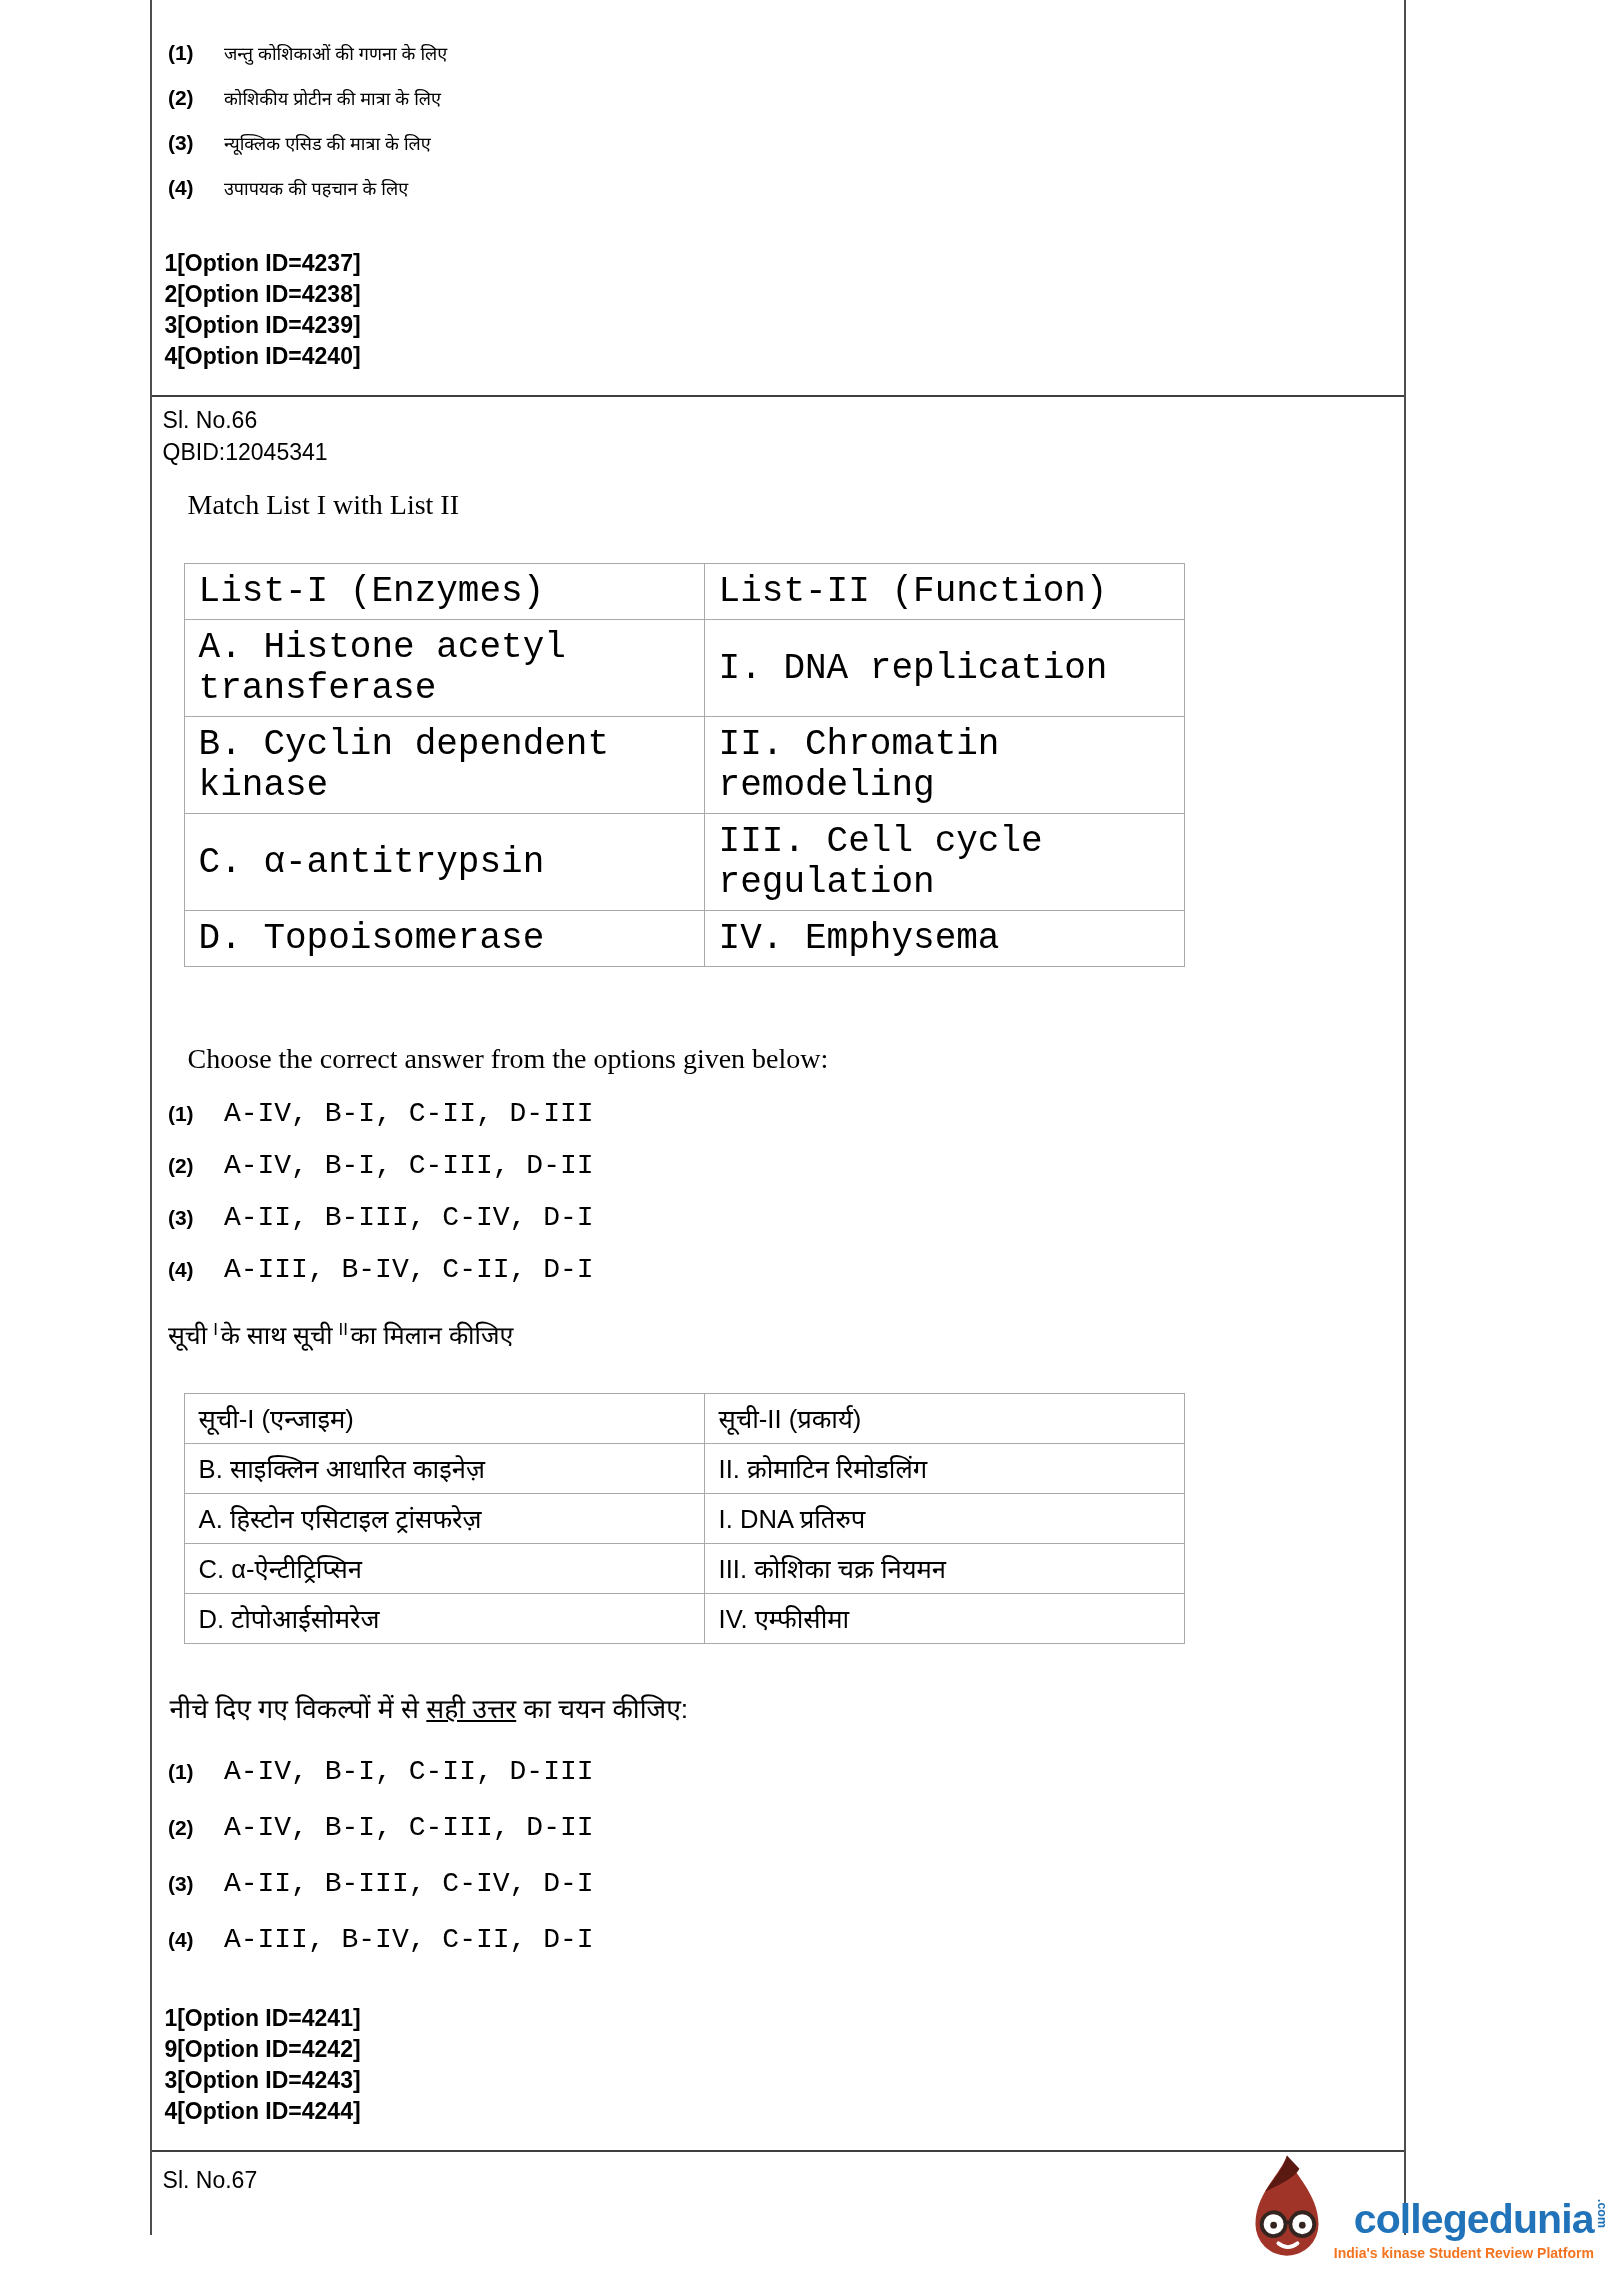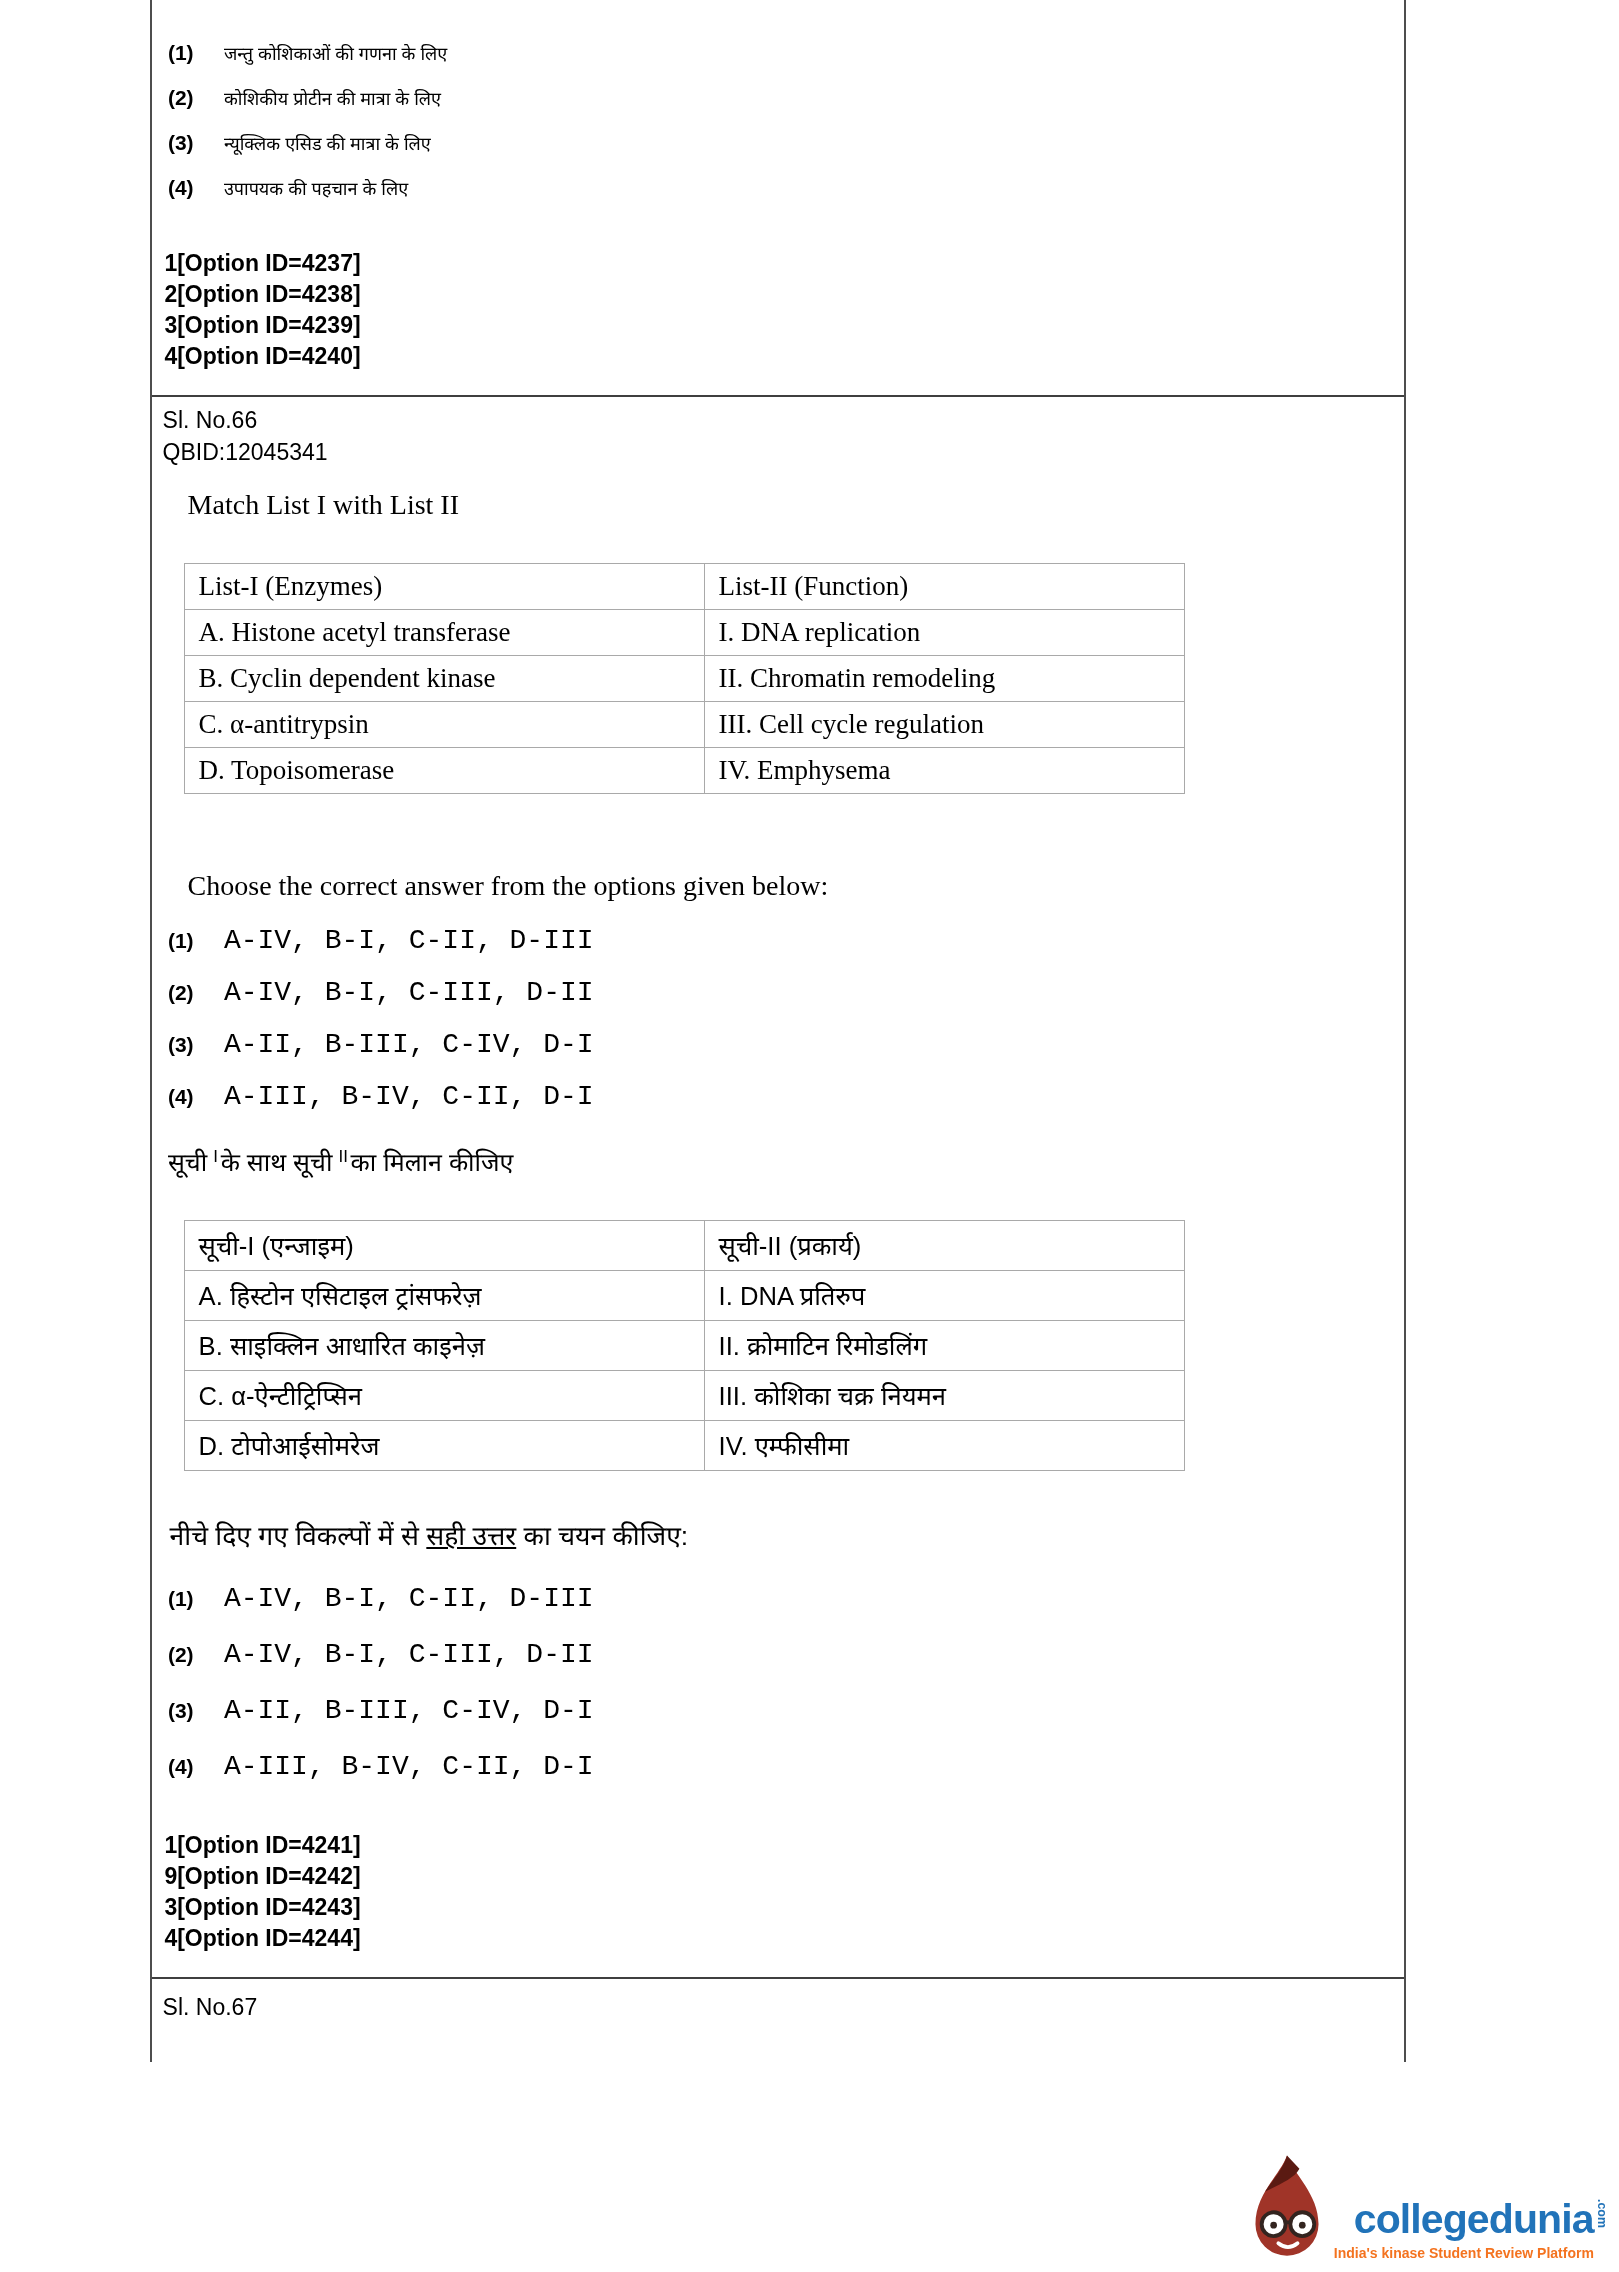--- a/index.html
+++ b/index.html
@@ -27,21 +27,21 @@
   .opt-text-hi { font-size:18px; }
   .opt-text-en { font-family:Liberation Mono, monospace; font-size:28px; }
 
   .optid-block { margin:48px 0 0 1.8px; font-weight:700; font-size:23px; line-height:31px; }
   .slno, .qbid { font-weight:400; font-size:23px; line-height:32px; }
 
   .serif { font-family:"Liberation Serif", serif; }
   .prompt-en { font-size:28px; margin:21px 0 0 25px; }
 
   .qtable { border-collapse:collapse; margin:42px 0 0 21px; width:1001px; border:1.8px solid #8f8f8f; background:#fff; }
-  .qtable td { border:0.9px solid #a9a9a9; font-family:Liberation Serif, serif; font-size:27px; padding:7px 14px; }
+  .qtable td { border:0.9px solid #a9a9a9; font-family:Liberation Mono, monospace; font-size:36px; padding:7px 14px; }
   .qtable td:first-child { width:52%; }
   .qtable.hindi td { font-family:"Liberation Sans", sans-serif; font-size:25.6px; }
 
   .choose-en { font-size:28px; margin:76px 0 21px 25px; }
   .match-hi { font-size:25px; margin:32px 0 0 5.3px; }
   .list-sup { font-size:17px; vertical-align:super; margin:0 2.6px 0 6.2px; }
   .choose-hi { font-size:26.5px; margin:46px 0 23px 7px; }
   .ul { text-decoration:underline; }
   .opts-group { margin-top:23px; }
   .opts-group-hi { margin-top:30px; }
@@ -141,26 +141,26 @@
         <span>सूची</span><sup class="list-sup">I</sup><span>के साथ सूची</span><sup class="list-sup">II</sup><span>का मिलान कीजिए</span>
       </div>
 
       <table class="qtable hindi">
         <tbody>
           <tr>
             <td>सूची-I (एन्जाइम)</td>
             <td>सूची-II (प्रकार्य)</td>
           </tr>
           <tr>
+            <td>B. साइक्लिन आधारित काइनेज़</td>
+            <td>II. क्रोमाटिन रिमोडलिंग</td>
+          </tr>
+          <tr>
             <td>A. हिस्टोन एसिटाइल ट्रांसफरेज़</td>
             <td>I. DNA प्रतिरुप</td>
-          </tr>
-          <tr>
-            <td>B. साइक्लिन आधारित काइनेज़</td>
-            <td>II. क्रोमाटिन रिमोडलिंग</td>
           </tr>
           <tr>
             <td>C. α-ऐन्टीट्रिप्सिन</td>
             <td>III. कोशिका चक्र नियमन</td>
           </tr>
           <tr>
             <td>D. टोपोआईसोमरेज</td>
             <td>IV. एम्फीसीमा</td>
           </tr>
         </tbody>

